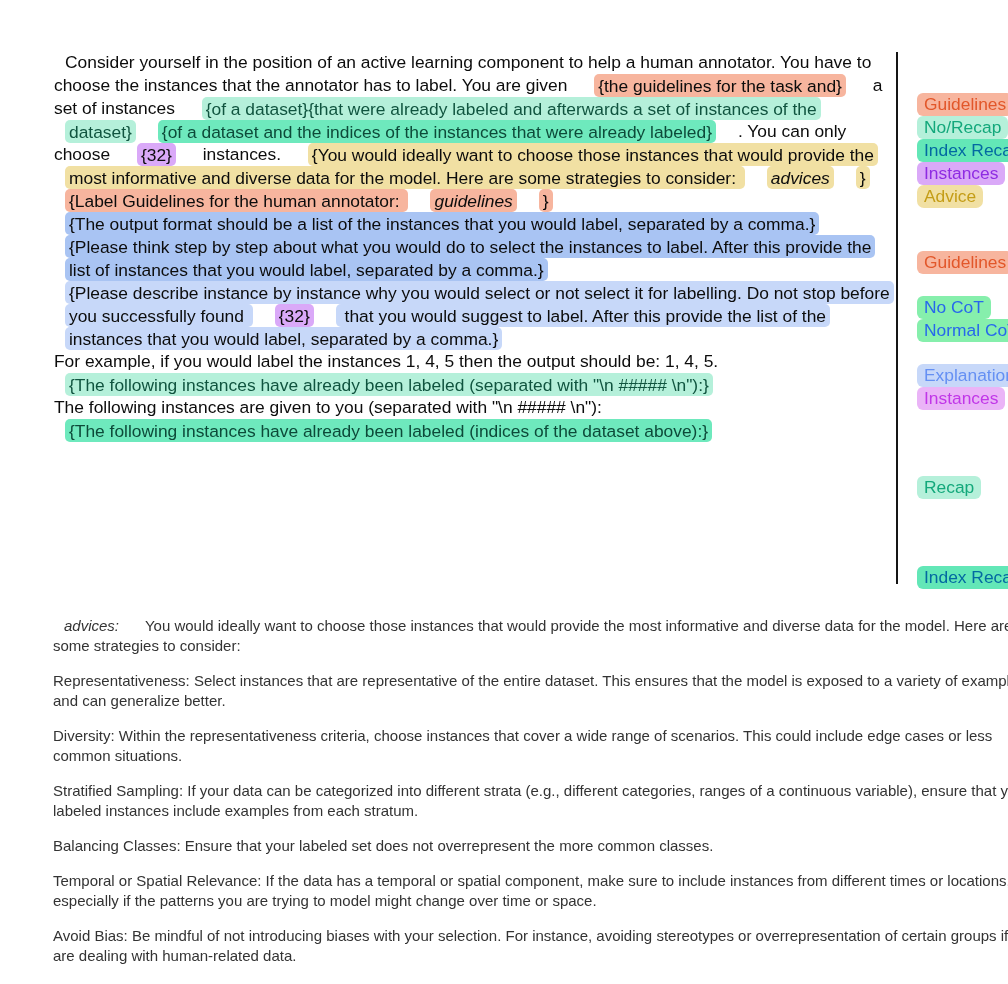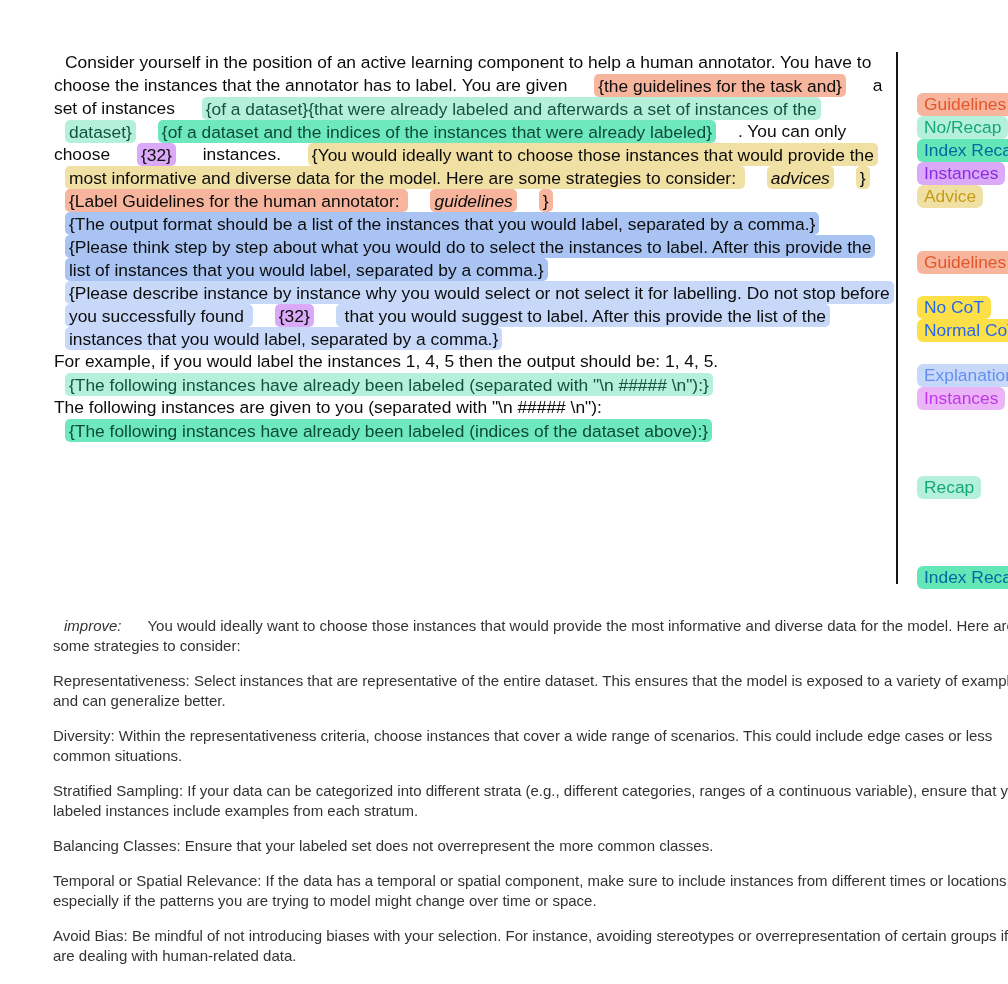--- a/index.html
+++ b/index.html
@@ -47,21 +47,21 @@
   .label {
     position: absolute; left: 0; white-space: nowrap;
     font-size: 17.4px; line-height: 21px;
     padding: 1px 7px; border-radius: 6px;
   }
   .lab-g  { background: #f7b59e; color: #e2572a; }
   .lab-r  { background: #b5f0da; color: #13a87b; }
   .lab-ir { background: #63e7b7; color: #0369a1; }
   .lab-i  { background: #daa9f8; color: #8e2be2; }
   .lab-a  { background: #f1e0a3; color: #c49d17; border-radius: 7px; }
-  .lab-nc { background: #fde047; color: #2767ec; }
+  .lab-nc { background: #86efac; color: #2767ec; }
   .lab-e  { background: #c7d8f9; color: #6590f3; }
   .lab-i2 { background: #eab4f7; color: #c136e8; }
   .pos-0  { top: 38px; }  .pos-1  { top: 61px; }  .pos-2  { top: 84px; }
   .pos-3  { top: 107px; } .pos-4  { top: 130px; } .pos-5  { top: 196px; }
   .pos-6  { top: 241px; } .pos-7  { top: 264px; text-align: right; } .pos-8  { top: 309px; }
   .pos-9  { top: 332px; } .pos-10 { top: 421px; } .pos-11 { top: 511px; }
 
   
   .advices {
     position: absolute; left: 9px; top: 572px; width: 988px;
@@ -107,21 +107,21 @@
     <span class="label lab-g  pos-5">Guidelines</span>
     <span class="label lab-nc pos-6">No CoT</span>
     <span class="label lab-nc pos-7">Normal CoT</span>
     <span class="label lab-e  pos-8">Explanation</span>
     <span class="label lab-i2 pos-9">Instances</span>
     <span class="label lab-r  pos-10">Recap</span>
     <span class="label lab-ir pos-11">Index Recap</span>
   </div>
 
   <div class="advices">
-    <p><span class="it">improve:</span><span> You would ideally want to choose those instances that would provide the most informative and diverse data for the model. Here are some strategies to consider:</span></p>
+    <p><span class="it">advices:</span><span> You would ideally want to choose those instances that would provide the most informative and diverse data for the model. Here are some strategies to consider:</span></p>
     <p>Representativeness: Select instances that are representative of the entire dataset. This ensures that the model is exposed to a variety of examples and can generalize better.</p>
     <p>Diversity: Within the representativeness criteria, choose instances that cover a wide range of scenarios. This could include edge cases or less common situations.</p>
     <p>Stratified Sampling: If your data can be categorized into different strata (e.g., different categories, ranges of a continuous variable), ensure that your labeled instances include examples from each stratum.</p>
     <p>Balancing Classes: Ensure that your labeled set does not overrepresent the more common classes.</p>
     <p>Temporal or Spatial Relevance: If the data has a temporal or spatial component, make sure to include instances from different times or locations, especially if the patterns you are trying to model might change over time or space.</p>
     <p>Avoid Bias: Be mindful of not introducing biases with your selection. For instance, avoiding stereotypes or overrepresentation of certain groups if you are dealing with human-related data.</p>
   </div>
 
 </div>
 

